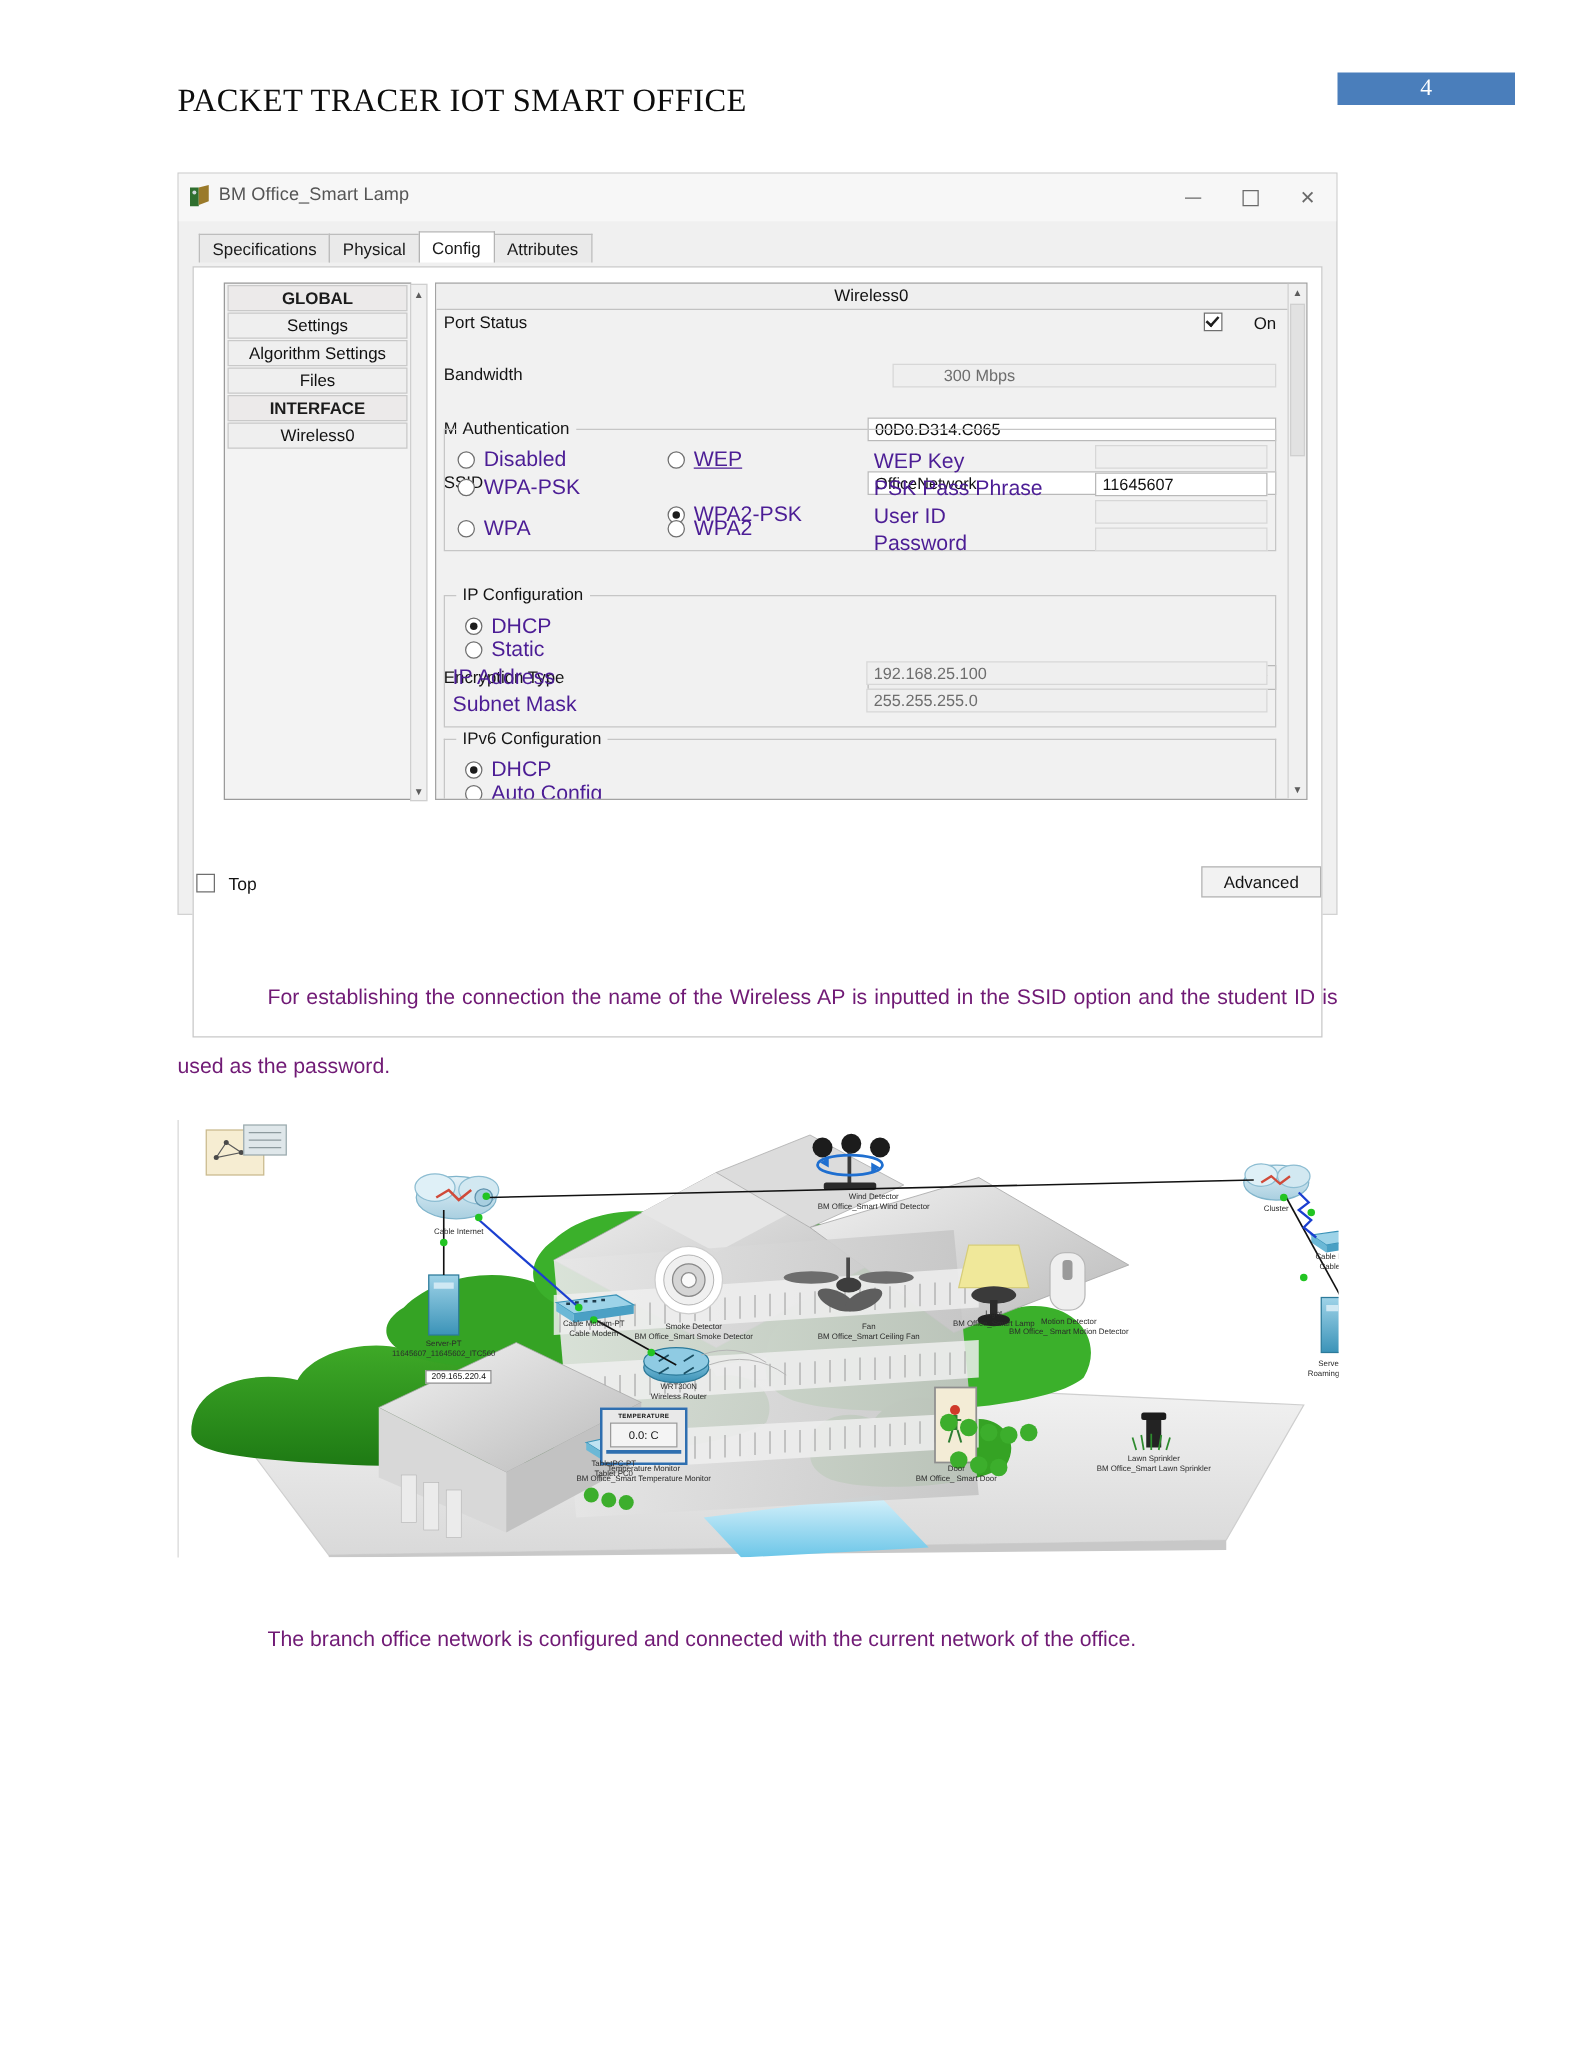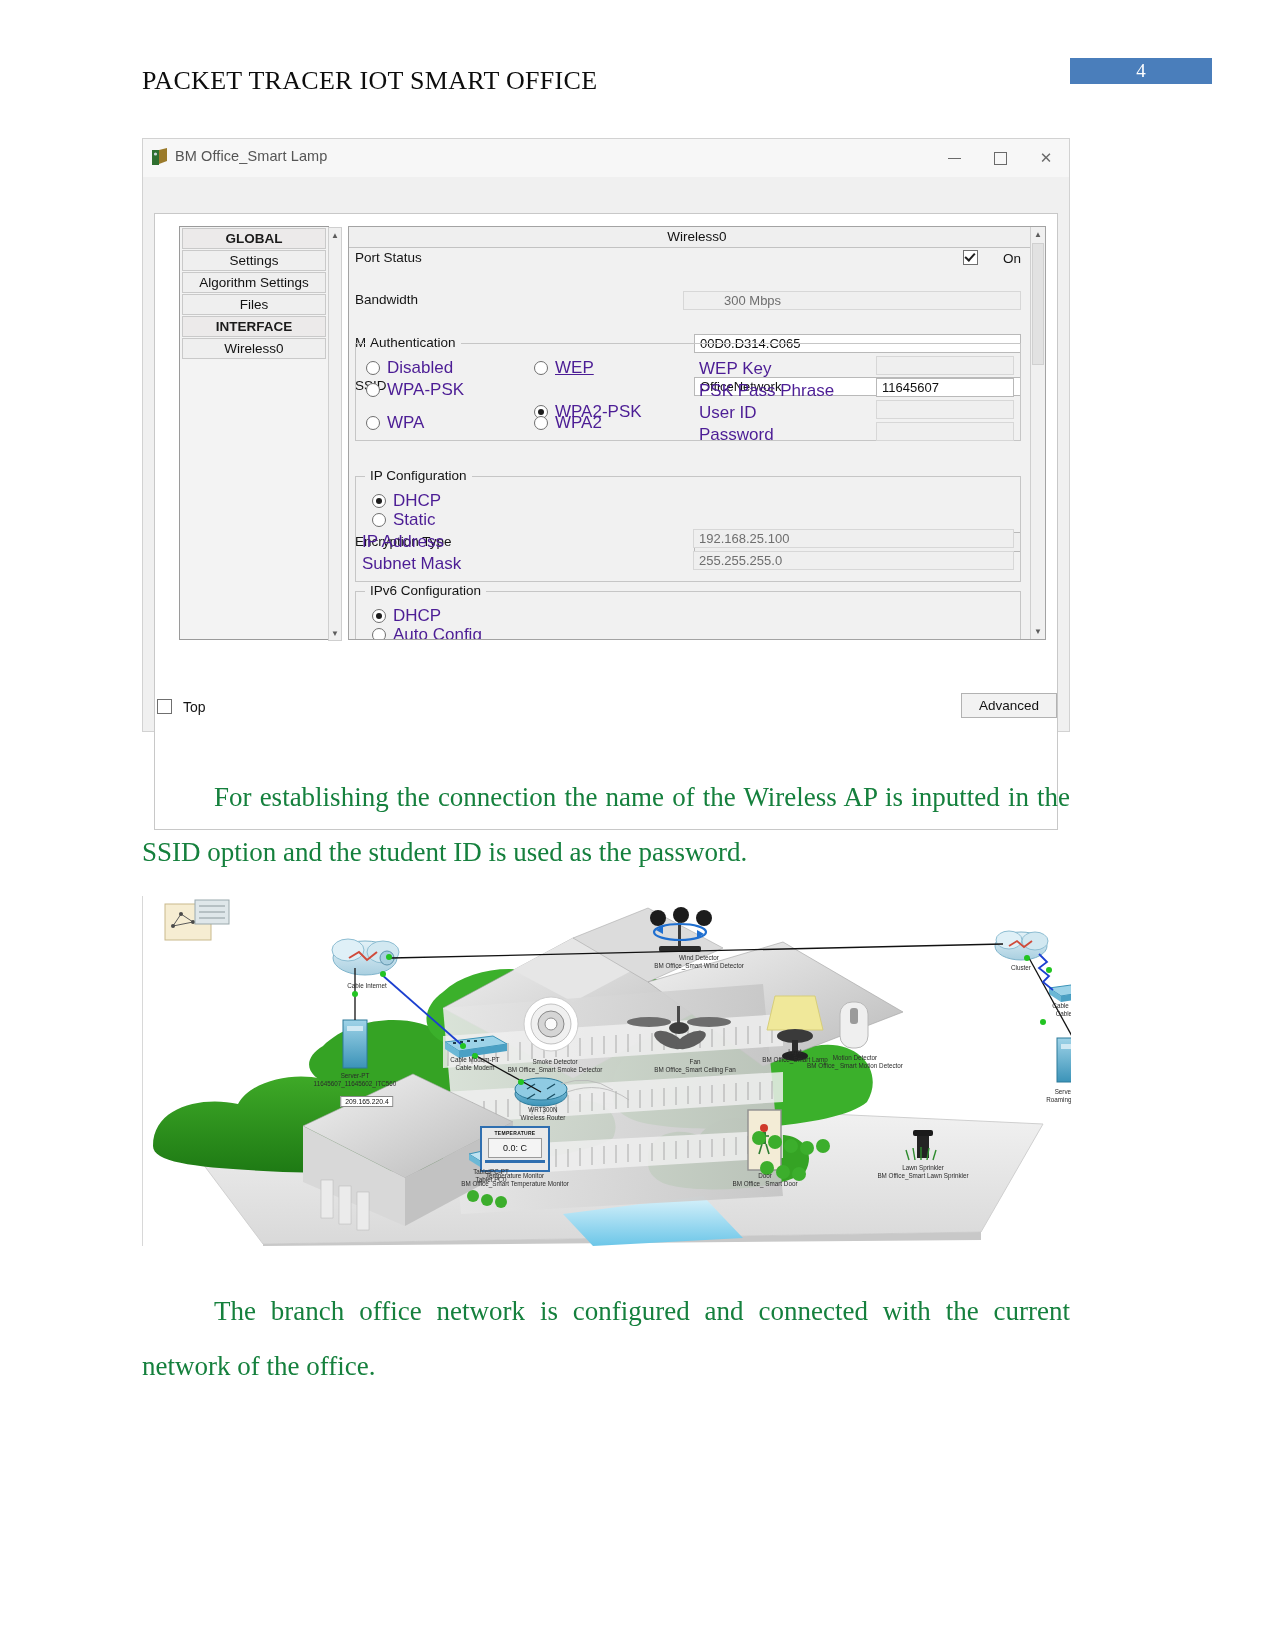--- a/index.html
+++ b/index.html
@@ -20,22 +20,22 @@
   .page-badge{
     position:absolute;left:928px;top:-8px;width:142px;height:26px;
     background:#4a7ebb;color:#ffffff;
     font-family:"Liberation Serif", serif;font-size:19px;
     display:flex;align-items:center;justify-content:center;
   }
 
   
   .para{
     position:absolute;left:142px;width:928px;
-    font-family:Liberation Serif, serif;
-    font-size:27px;line-height:55px;color:#15803d;
+    font-family:Liberation Sans, sans-serif;
+    font-size:17px;line-height:55px;color:#701a75;
     text-align:justify;text-indent:72px;
   }
   .para.p1{top:770px;}
   .para.p2{top:1284px;}
 
   
   .pt-window{
     position:absolute;left:142px;top:138px;width:928px;height:594px;
     background:#f0f0f0;border:1px solid #d2d2d2;
     font-family:"Liberation Sans", sans-serif;
@@ -211,20 +211,26 @@
         <div class="win-btn">
             <span class="dash"></span>
           </div>
         <div class="win-btn">
             <span class="sq"></span>
           </div>
         <div class="win-btn">✕</div>
       </div>
     </div>
 
+    <div class="pt-tabs">
+      <div class="pt-tab">Specifications</div>
+      <div class="pt-tab">Physical</div>
+      <div class="pt-tab active">Config</div>
+      <div class="pt-tab">Attributes</div>
+    </div>
 
     <div class="pt-body">
       <div class="pt-inner">
 
         <div class="tree-box">
           <div class="tree-item hdr">GLOBAL</div>
           <div class="tree-item">Settings</div>
           <div class="tree-item">Algorithm Settings</div>
           <div class="tree-item">Files</div>
           <div class="tree-item hdr">INTERFACE</div>
@@ -250,21 +256,21 @@
             <div class="row" style="top:0px;">
               <span class="lab">Port Status</span>
               <span style="position:absolute;right:8px;top:2px;font-size:13.5px;">
                 <span class="chk on"></span>
                 <span style="margin-left:21px;">On</span>
               </span>
             </div>
 
             <div class="row" style="top:21px;">
               <span class="lab">Bandwidth</span>
-              <span class="fld ro" style="left:334px;right:8px;top:1px;padding-left:40px;">300 Mbps</span>
+              <span class="fld ro" style="left:365px;right:8px;top:1px;padding-left:40px;">300 Mbps</span>
             </div>
 
             <div class="row" style="top:43px;">
               <span class="lab">MAC Address</span>
               <span class="fld" style="left:345px;right:8px;top:1px;">00D0.D314.C065</span>
             </div>
 
             <div class="row" style="top:65px;">
               <span class="lab">SSID</span>
               <span class="fld" style="left:345px;right:8px;top:1px;">OfficeNetwork</span>

